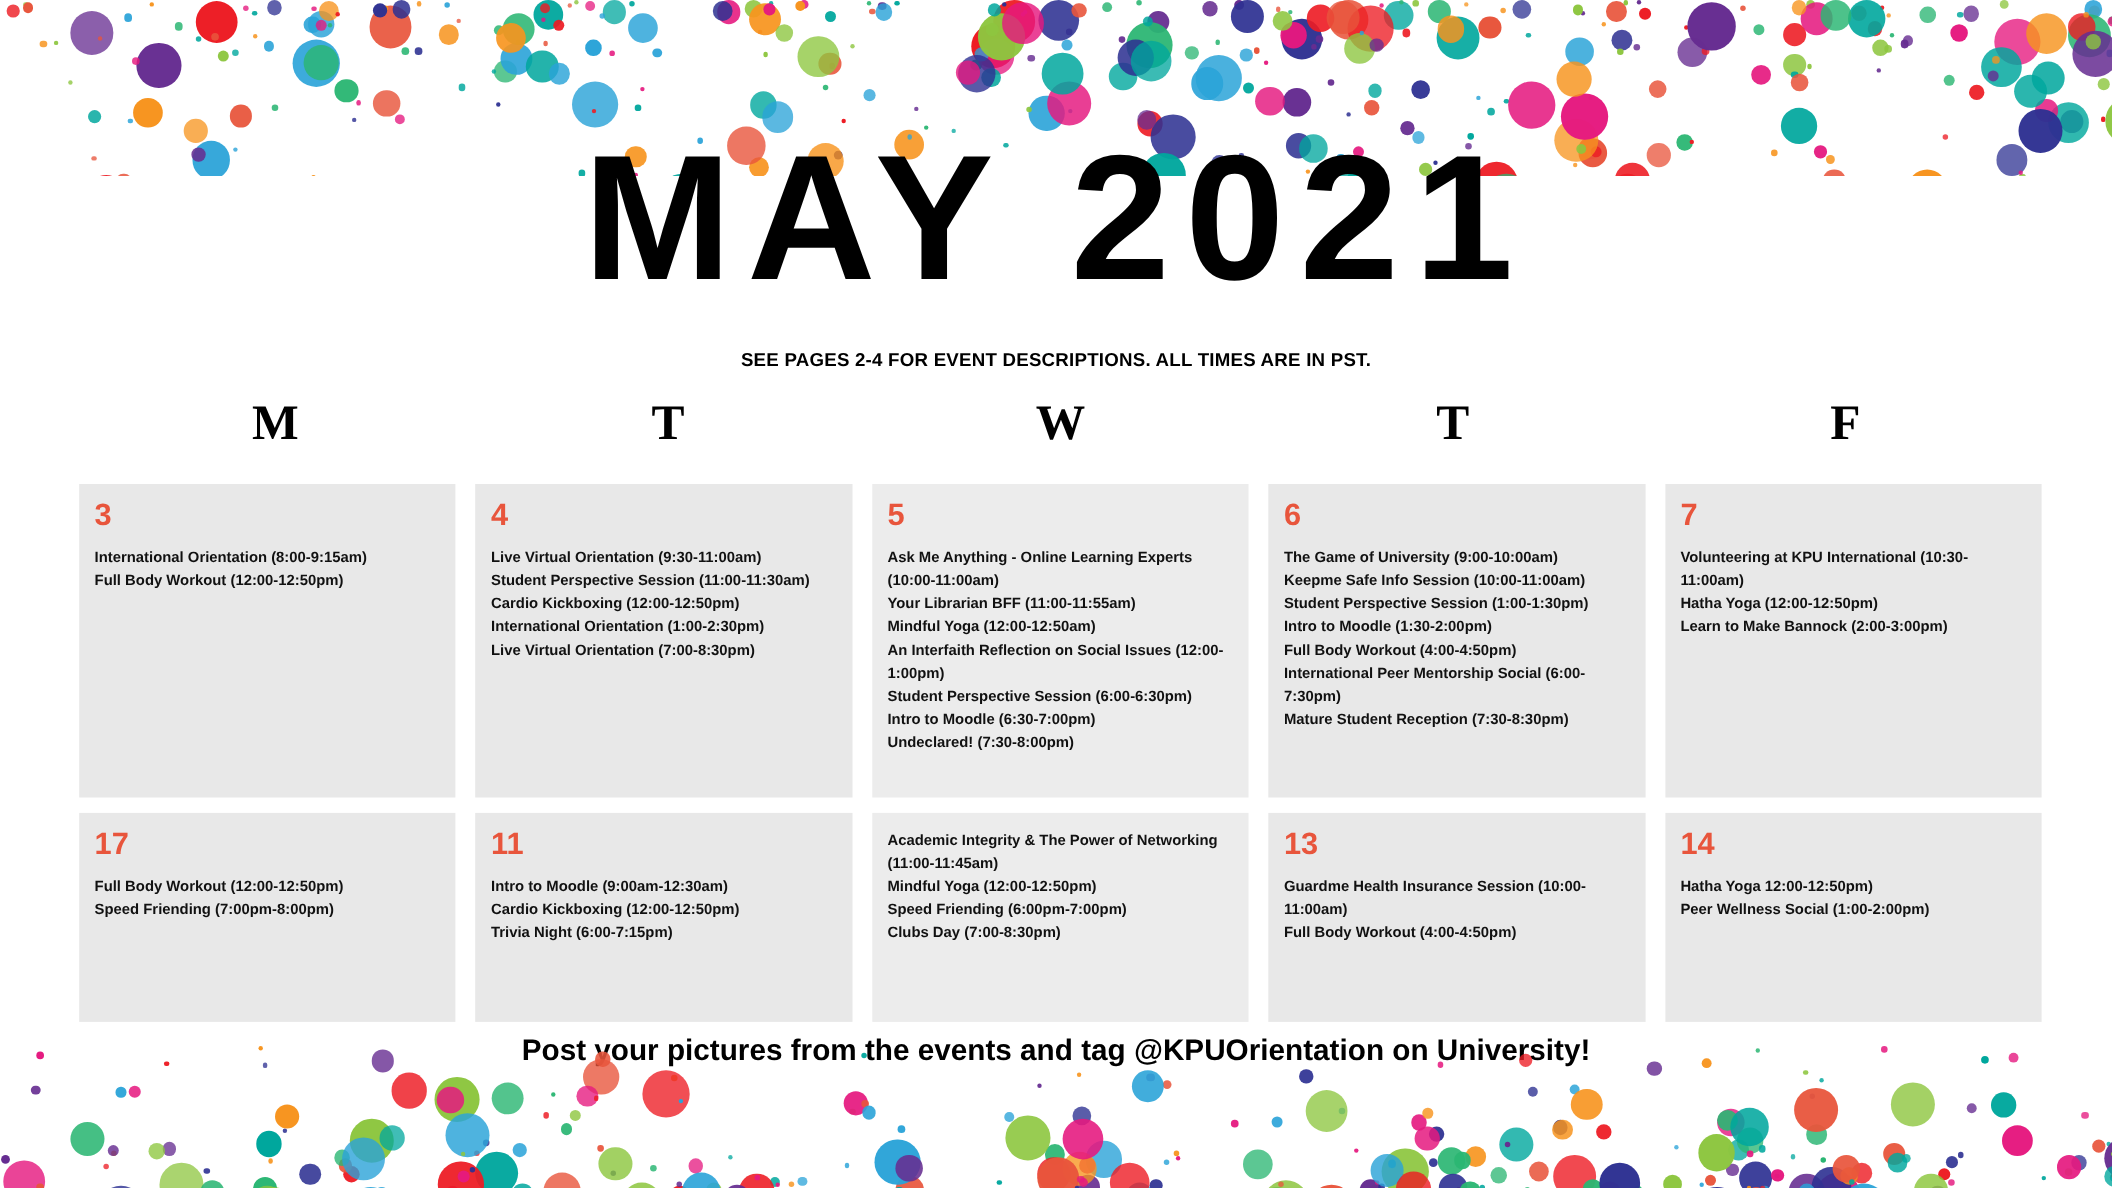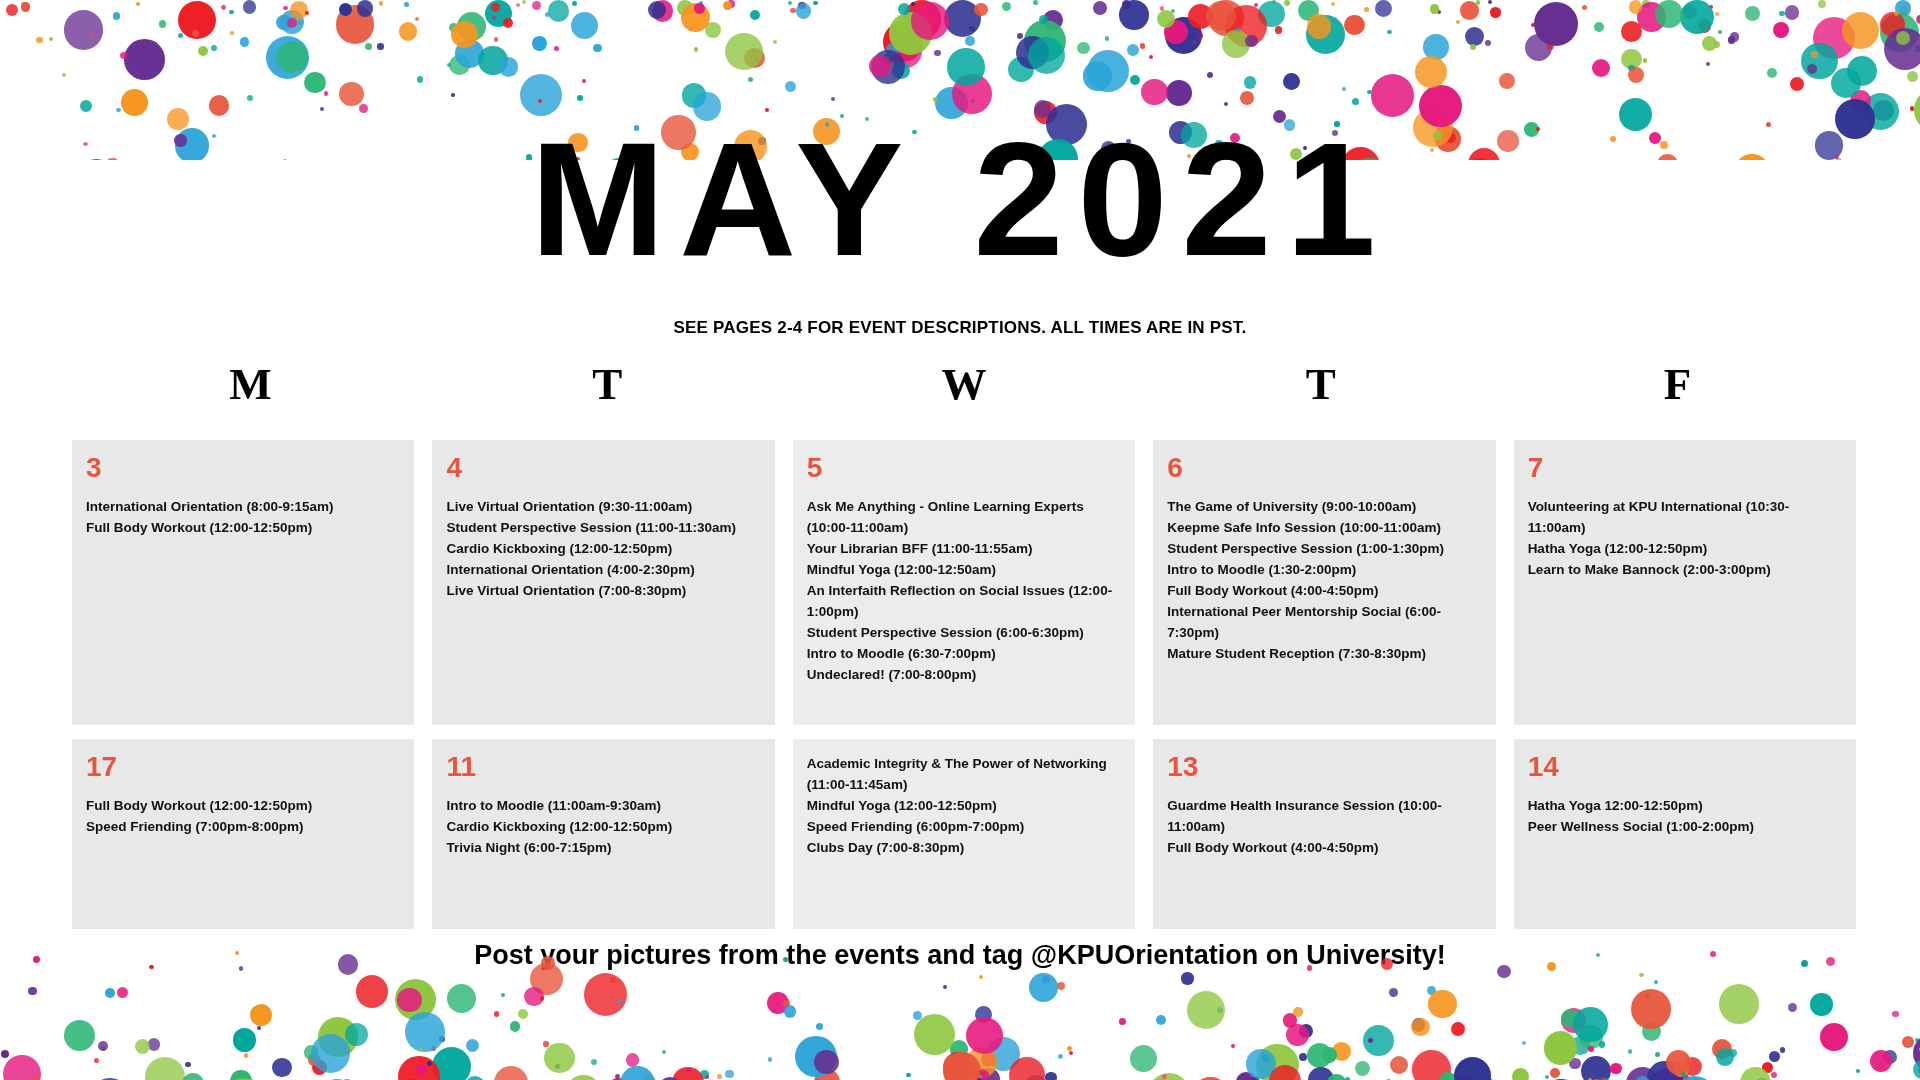--- a/index.html
+++ b/index.html
@@ -489,34 +489,34 @@
           <p class="event">International Orientation (8:00-9:15am)</p>
           <p class="event">Full Body Workout (12:00-12:50pm)</p>
         </div>
       </div>
       <div class="cell">
         <div class="daynum">4</div>
         <div class="events">
           <p class="event">Live Virtual  Orientation (9:30-11:00am)</p>
           <p class="event">Student Perspective Session (11:00-11:30am)</p>
           <p class="event">Cardio Kickboxing (12:00-12:50pm)</p>
-          <p class="event">International Orientation (4:00-2:30pm)</p>
+          <p class="event">International Orientation (1:00-2:30pm)</p>
           <p class="event">Live Virtual Orientation (7:00-8:30pm)</p>
         </div>
       </div>
       <div class="cell highlight">
         <div class="daynum">5</div>
         <div class="events">
           <p class="event">Ask Me Anything - Online Learning Experts (10:00-11:00am)</p>
           <p class="event">Your Librarian BFF (11:00-11:55am)</p>
           <p class="event">Mindful Yoga (12:00-12:50am)</p>
           <p class="event">An Interfaith Reflection on Social Issues (12:00-1:00pm)</p>
           <p class="event">Student Perspective Session (6:00-6:30pm)</p>
           <p class="event">Intro to Moodle (6:30-7:00pm)</p>
-          <p class="event">Undeclared! (7:00-8:00pm)</p>
+          <p class="event">Undeclared! (7:30-8:00pm)</p>
         </div>
       </div>
       <div class="cell">
         <div class="daynum">6</div>
         <div class="events">
           <p class="event">The Game of University (9:00-10:00am)</p>
           <p class="event">Keepme Safe Info Session (10:00-11:00am)</p>
           <p class="event">Student Perspective Session (1:00-1:30pm)</p>
           <p class="event">Intro to Moodle (1:30-2:00pm)</p>
           <p class="event">Full Body Workout (4:00-4:50pm)</p>
@@ -538,21 +538,21 @@
       <div class="cell">
         <div class="daynum">17</div>
         <div class="events">
           <p class="event">Full Body Workout (12:00-12:50pm)</p>
           <p class="event">Speed Friending (7:00pm-8:00pm)</p>
         </div>
       </div>
       <div class="cell">
         <div class="daynum">11</div>
         <div class="events">
-          <p class="event">Intro to Moodle (11:00am-9:30am)</p>
+          <p class="event">Intro to Moodle (9:00am-12:30am)</p>
           <p class="event">Cardio Kickboxing (12:00-12:50pm)</p>
           <p class="event">Trivia Night (6:00-7:15pm)</p>
         </div>
       </div>
       <div class="cell highlight">
         <div class="events">
           <p class="event">Academic Integrity &amp; The Power of Networking (11:00-11:45am)</p>
           <p class="event">Mindful Yoga (12:00-12:50pm)</p>
           <p class="event">Speed Friending (6:00pm-7:00pm)</p>
           <p class="event">Clubs Day (7:00-8:30pm)</p>

